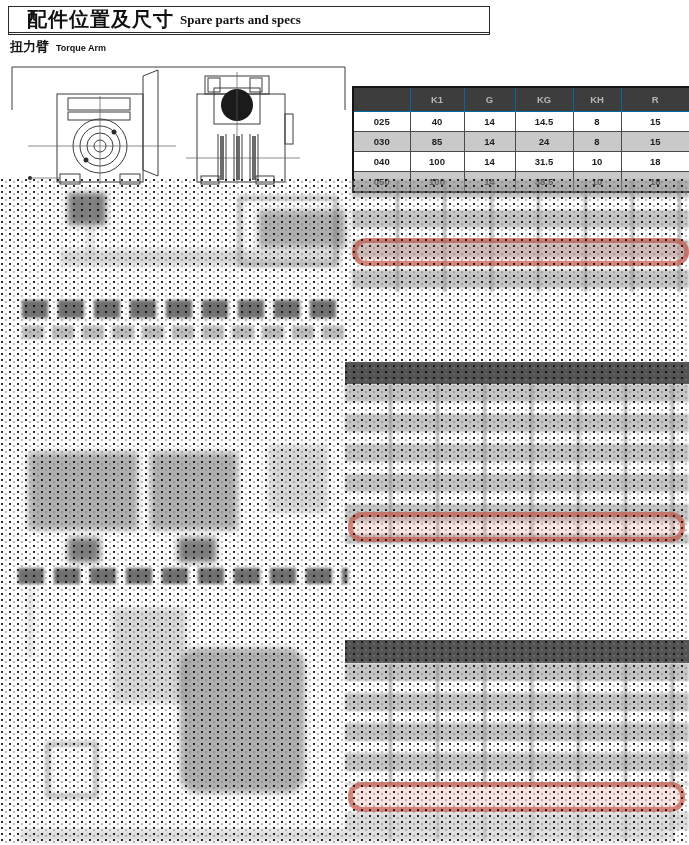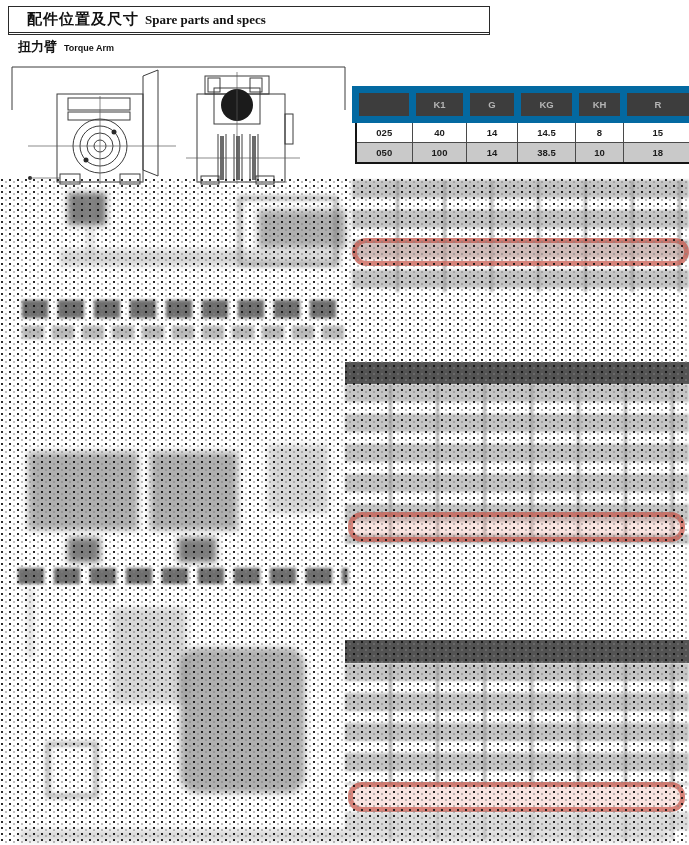--- a/index.html
+++ b/index.html
@@ -3,30 +3,30 @@
 <meta charset="utf-8">
 <style>
   html,body{margin:0;padding:0;background:#fff;}
   #page{position:relative;width:689px;height:845px;background:#fff;overflow:hidden;
         font-family:"Liberation Sans",sans-serif;}
 
   
   .title-box{position:absolute;left:8px;top:6px;width:462px;height:25px;
              border:1px solid #2a2a2a;border-bottom:3px double #2a2a2a;
              display:flex;align-items:center;padding-left:18px;gap:6px;}
-  .title-zh{font-family:"Liberation Serif",serif;font-weight:bold;font-size:15px;color:#111;letter-spacing:1px;}
+  .title-zh{font-family:"Liberation Serif",serif;font-weight:bold;font-size:20px;color:#111;letter-spacing:1px;}
   .title-en{font-family:"Liberation Serif",serif;font-weight:bold;font-size:13px;color:#111;}
-  .subtitle{position:absolute;left:10px;top:38px;display:flex;align-items:baseline;gap:7px;margin-left:8px;}
+  .subtitle{position:absolute;left:10px;top:38px;display:flex;align-items:baseline;gap:7px;}
   .subtitle-zh{font-weight:bold;font-size:13px;color:#111;}
   .subtitle-en{font-weight:bold;font-size:9px;color:#111;}
 
   
   table.spec{position:absolute;left:352px;top:86px;width:337px;border-collapse:collapse;
              border:2px solid #141414;font-size:9.5px;font-weight:bold;table-layout:fixed;}
-  table.spec th{background:#3d3d3d;color:#b5b5b5;height:21px;border:7px solid #0369a1;
+  table.spec th{background:#3d3d3d;color:#b5b5b5;height:21px;border:1px solid #0369a1;
                 font-size:9.5px;text-align:center;}
   table.spec td{height:17px;border:1px solid #4a4a4a;text-align:center;color:#1c1c1c;background:#fff;margin-top:48px;}
   table.spec tr.alt td{background:#c9c9c9;}
 
   
   .dither{position:absolute;left:0;top:178px;width:689px;height:667px;}
   .dither::after{content:"";position:absolute;inset:0;pointer-events:none;
     background-image:
       radial-gradient(circle at 2px 2px, rgba(15,15,15,0.88) 1.05px, transparent 1.45px),
       radial-gradient(circle at 6px 4px, rgba(125,125,125,0.5) 0.95px, transparent 1.35px);
@@ -132,20 +132,36 @@
     <tbody>
       <tr>
         <td>025</td>
         <td>40</td>
         <td>14</td>
         <td>14.5</td>
         <td>8</td>
         <td>15</td>
       </tr>
       <tr class="alt">
+        <td>030</td>
+        <td>85</td>
+        <td>14</td>
+        <td>24</td>
+        <td>8</td>
+        <td>15</td>
+      </tr>
+      <tr>
+        <td>040</td>
+        <td>100</td>
+        <td>14</td>
+        <td>31.5</td>
+        <td>10</td>
+        <td>18</td>
+      </tr>
+      <tr class="alt">
         <td>050</td>
         <td>100</td>
         <td>14</td>
         <td>38.5</td>
         <td>10</td>
         <td>18</td>
       </tr>
     </tbody>
   </table>
 

